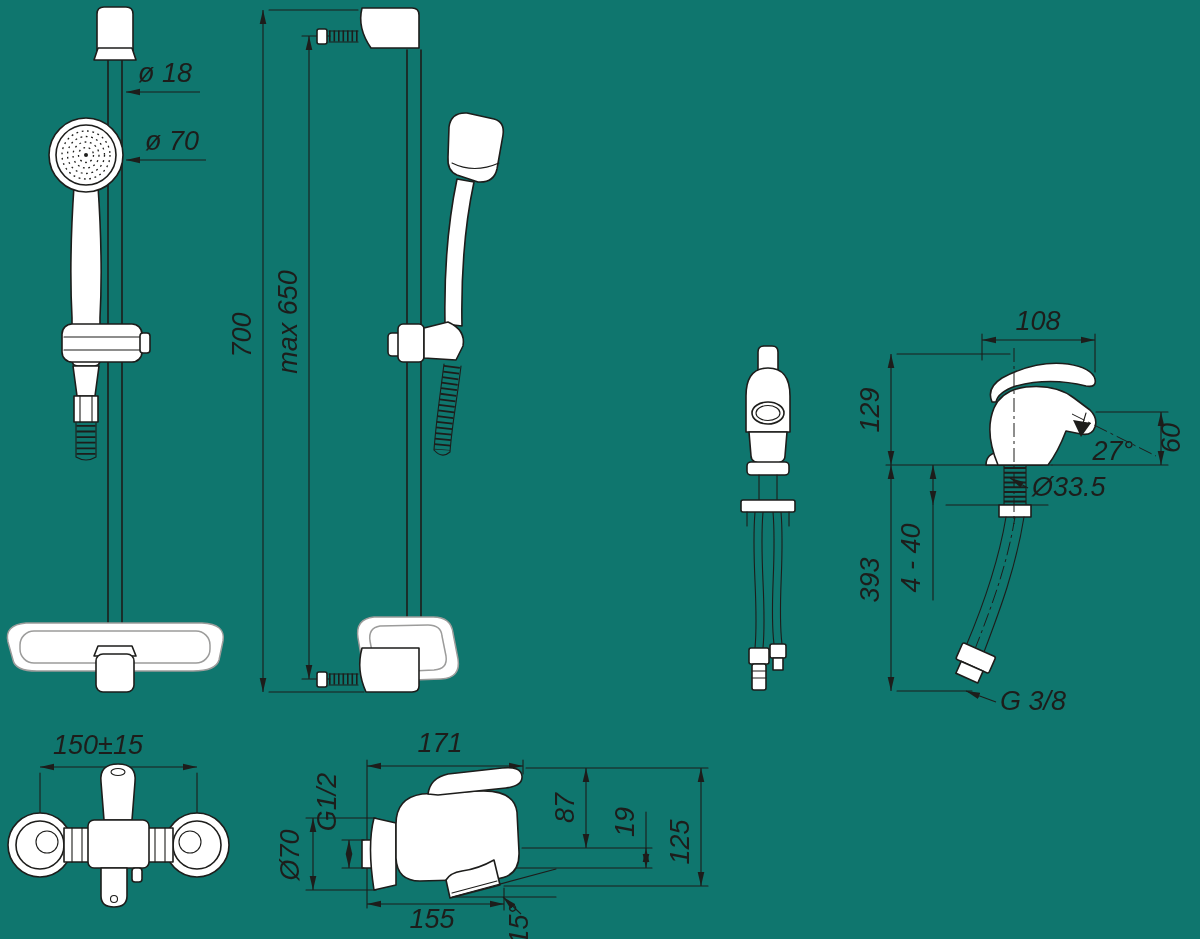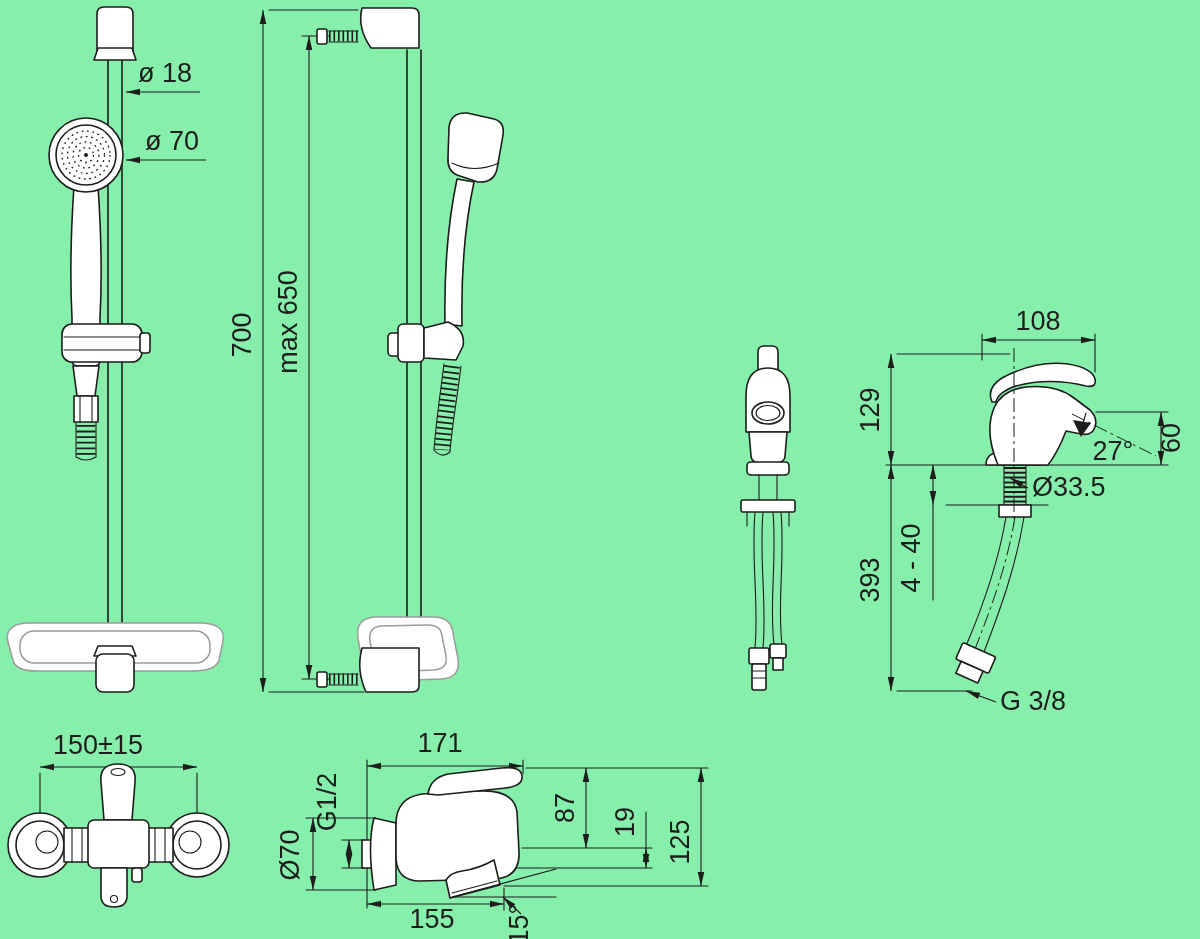--- a/index.html
+++ b/index.html
@@ -1,16 +1,16 @@
 <!DOCTYPE html>
 <html><head>
 <meta charset="utf-8">
 <style>
   html,body{margin:0;padding:0;background:#fff;}
-  .page{width:1200px;height:939px;position:relative;background:#86efac;overflow:hidden;}
+  .page{width:1200px;height:939px;position:relative;background:#0f766e;overflow:hidden;font-style:italic;}
   svg{display:block;}
   
   .o  {fill:none;stroke:#1d1d1b;stroke-width:1.6;stroke-linejoin:round;stroke-linecap:round;}
   .ow {fill:#ffffff;stroke:#1d1d1b;stroke-width:1.6;stroke-linejoin:round;stroke-linecap:round;}
   .thin{fill:none;stroke:#1d1d1b;stroke-width:1.1;stroke-linecap:round;}
   .dim {fill:none;stroke:#1d1d1b;stroke-width:1.1;}
   .cl  {fill:none;stroke:#1d1d1b;stroke-width:1;stroke-dasharray:14 4 3 4;}
   .dots{fill:none;stroke:#1d1d1b;stroke-width:1.3;stroke-dasharray:1.8 3.6;}
   .thr {fill:none;stroke:#1d1d1b;stroke-width:11;stroke-dasharray:1.6 2.9;}
   .thr20{fill:none;stroke:#1d1d1b;stroke-width:22;stroke-dasharray:2 2.8;}

